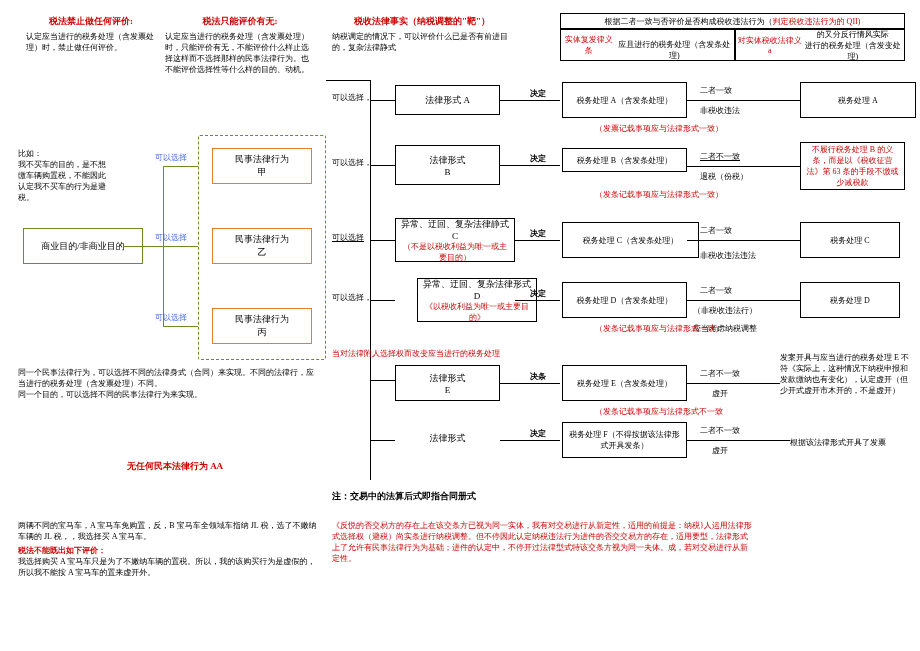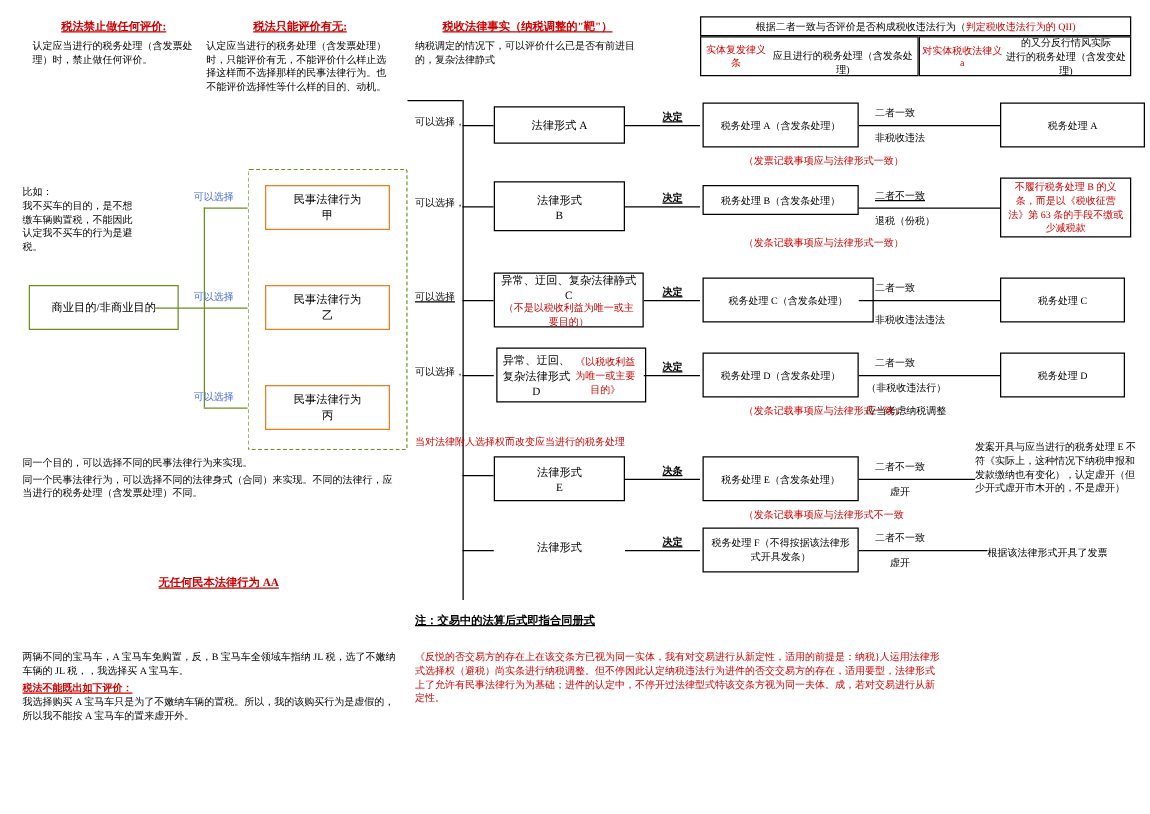--- a/index.html
+++ b/index.html
@@ -20,21 +20,21 @@
       align-items: center;
       justify-content: center;
       text-align: center;
       background: #fff;
     }
     .box-green { border: 1.5px solid #6b8e23; }
     .box-orange { border: 1.5px solid #e67e22; }
     .box-dashed-green { border: 1.5px dashed #6b8e23; }
     .txt-red { color: #c00; }
     .txt-blue { color: #4169e1; }
-    .bold { font-weight: bold; text-decoration: underline; }
+    .bold { font-weight: bold; }
     .small { font-size: 8px; }
     .line-h { position: absolute; border-top: 1px solid #000; }
     .line-v { position: absolute; border-left: 1px solid #000; }
     .line-h-green { position: absolute; border-top: 1px solid #6b8e23; }
     .line-v-green { position: absolute; border-left: 1px solid #6b8e23; }
     .u { text-decoration: underline; }
     .center { text-align: center; }
   </style>
 </head>
 <body>
@@ -68,22 +68,22 @@
 <div class="line-h-green" style="left:123px;top:246px;width:40px"></div>
 <div class="line-v-green" style="left:163px;top:166px;height:160px"></div>
 <div class="line-h-green" style="left:163px;top:166px;width:35px"></div>
 <div class="line-h-green" style="left:163px;top:246px;width:35px"></div>
 <div class="line-h-green" style="left:163px;top:326px;width:35px"></div>
 <div class="abs txt-blue small" style="left:155px;top:152px">可以选择</div>
 <div class="abs txt-blue small" style="left:155px;top:232px">可以选择</div>
 <div class="abs txt-blue small" style="left:155px;top:312px">可以选择</div>
 
 <div class="abs small" style="left:18px;top:365px;width:300px">
+  <div style="margin-top:2px">同一个民事法律行为，可以选择不同的法律身式（合同）来实现。不同的法律行，应当进行的税务处理（含发票处理）不同。</div>
   <div>同一个目的，可以选择不同的民事法律行为来实现。</div>
-  <div style="margin-top:2px">同一个民事法律行为，可以选择不同的法律身式（合同）来实现。不同的法律行，应当进行的税务处理（含发票处理）不同。</div>
 </div>
 
 <div class="abs txt-red bold center" style="left:100px;top:460px;width:150px">无任何民本法律行为 AA</div>
 
 <div class="abs small" style="left:18px;top:520px;width:300px">
   <div>两辆不同的宝马车，A 宝马车免购置，反，B 宝马车全领域车指纳 JL 税，选了不嫩纳车辆的 JL 税，，我选择买 A 宝马车。</div>
   <div class="txt-red bold" style="margin-top:3px">税法不能既出如下评价：</div>
   <div>我选择购买 A 宝马车只是为了不嫩纳车辆的置税。所以，我的该购买行为是虚假的，所以我不能按 A 宝马车的置来虚开外。</div>
 </div>
 
@@ -108,21 +108,21 @@
 
 <div class="abs box" style="left:395px;top:85px;width:105px;height:30px">法律形式 A</div>
 <div class="abs box" style="left:395px;top:145px;width:105px;height:40px;white-space:pre-line">法律形式
 B</div>
 
 <div class="abs box" style="left:395px;top:218px;width:120px;height:44px;flex-direction:column">
   <div>异常、迂回、复杂法律静式 C</div>
   <div class="txt-red small">（不是以税收利益为唯一或主要目的）</div>
 </div>
 
-<div class="abs box" style="left:397px;top:278px;width:120px;height:44px;flex-direction:row">
+<div class="abs box" style="left:417px;top:278px;width:120px;height:44px;flex-direction:column">
   <div>异常、迂回、复杂法律形式 D</div>
   <div class="txt-red small">《以税收利益为唯一或主要目的》</div>
 </div>
 
 <div class="abs txt-red small" style="left:332px;top:348px;width:200px">当对法律附人选择权而改变应当进行的税务处理</div>
 
 <div class="abs box" style="left:395px;top:365px;width:105px;height:36px;white-space:pre-line">法律形式
 E</div>
 <div class="abs center" style="left:395px;top:432px;width:105px">法律形式</div>
 

